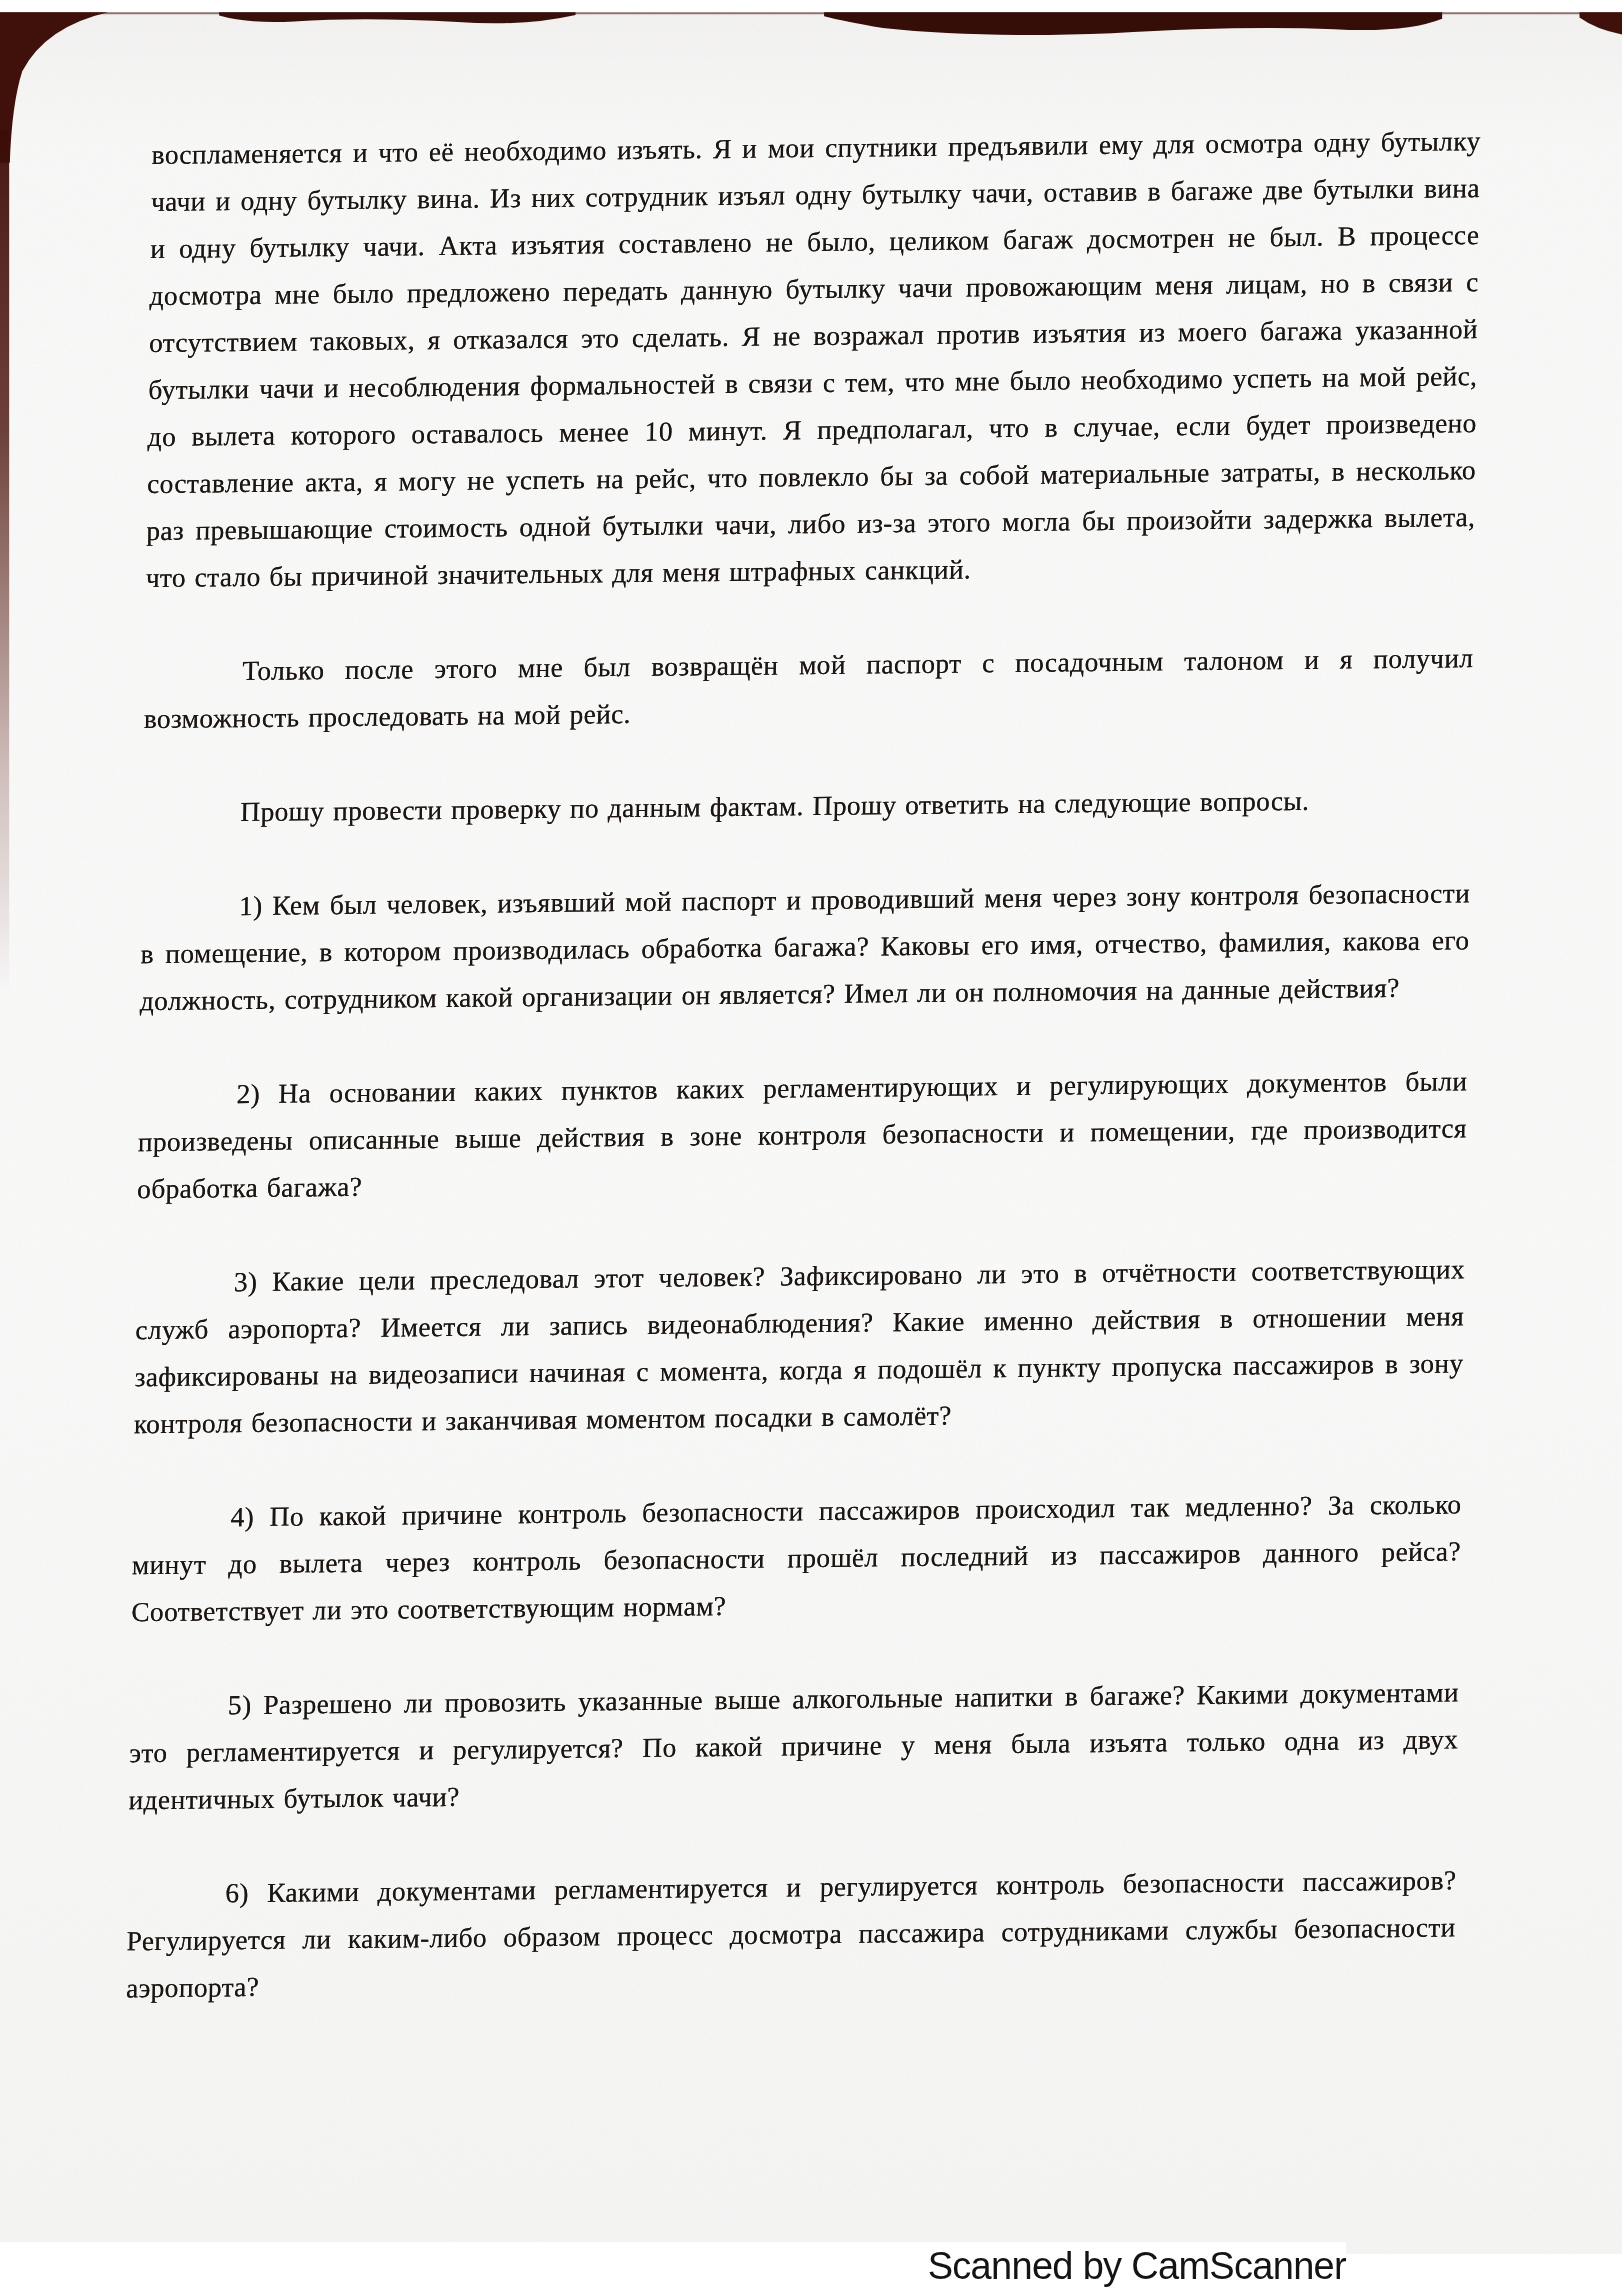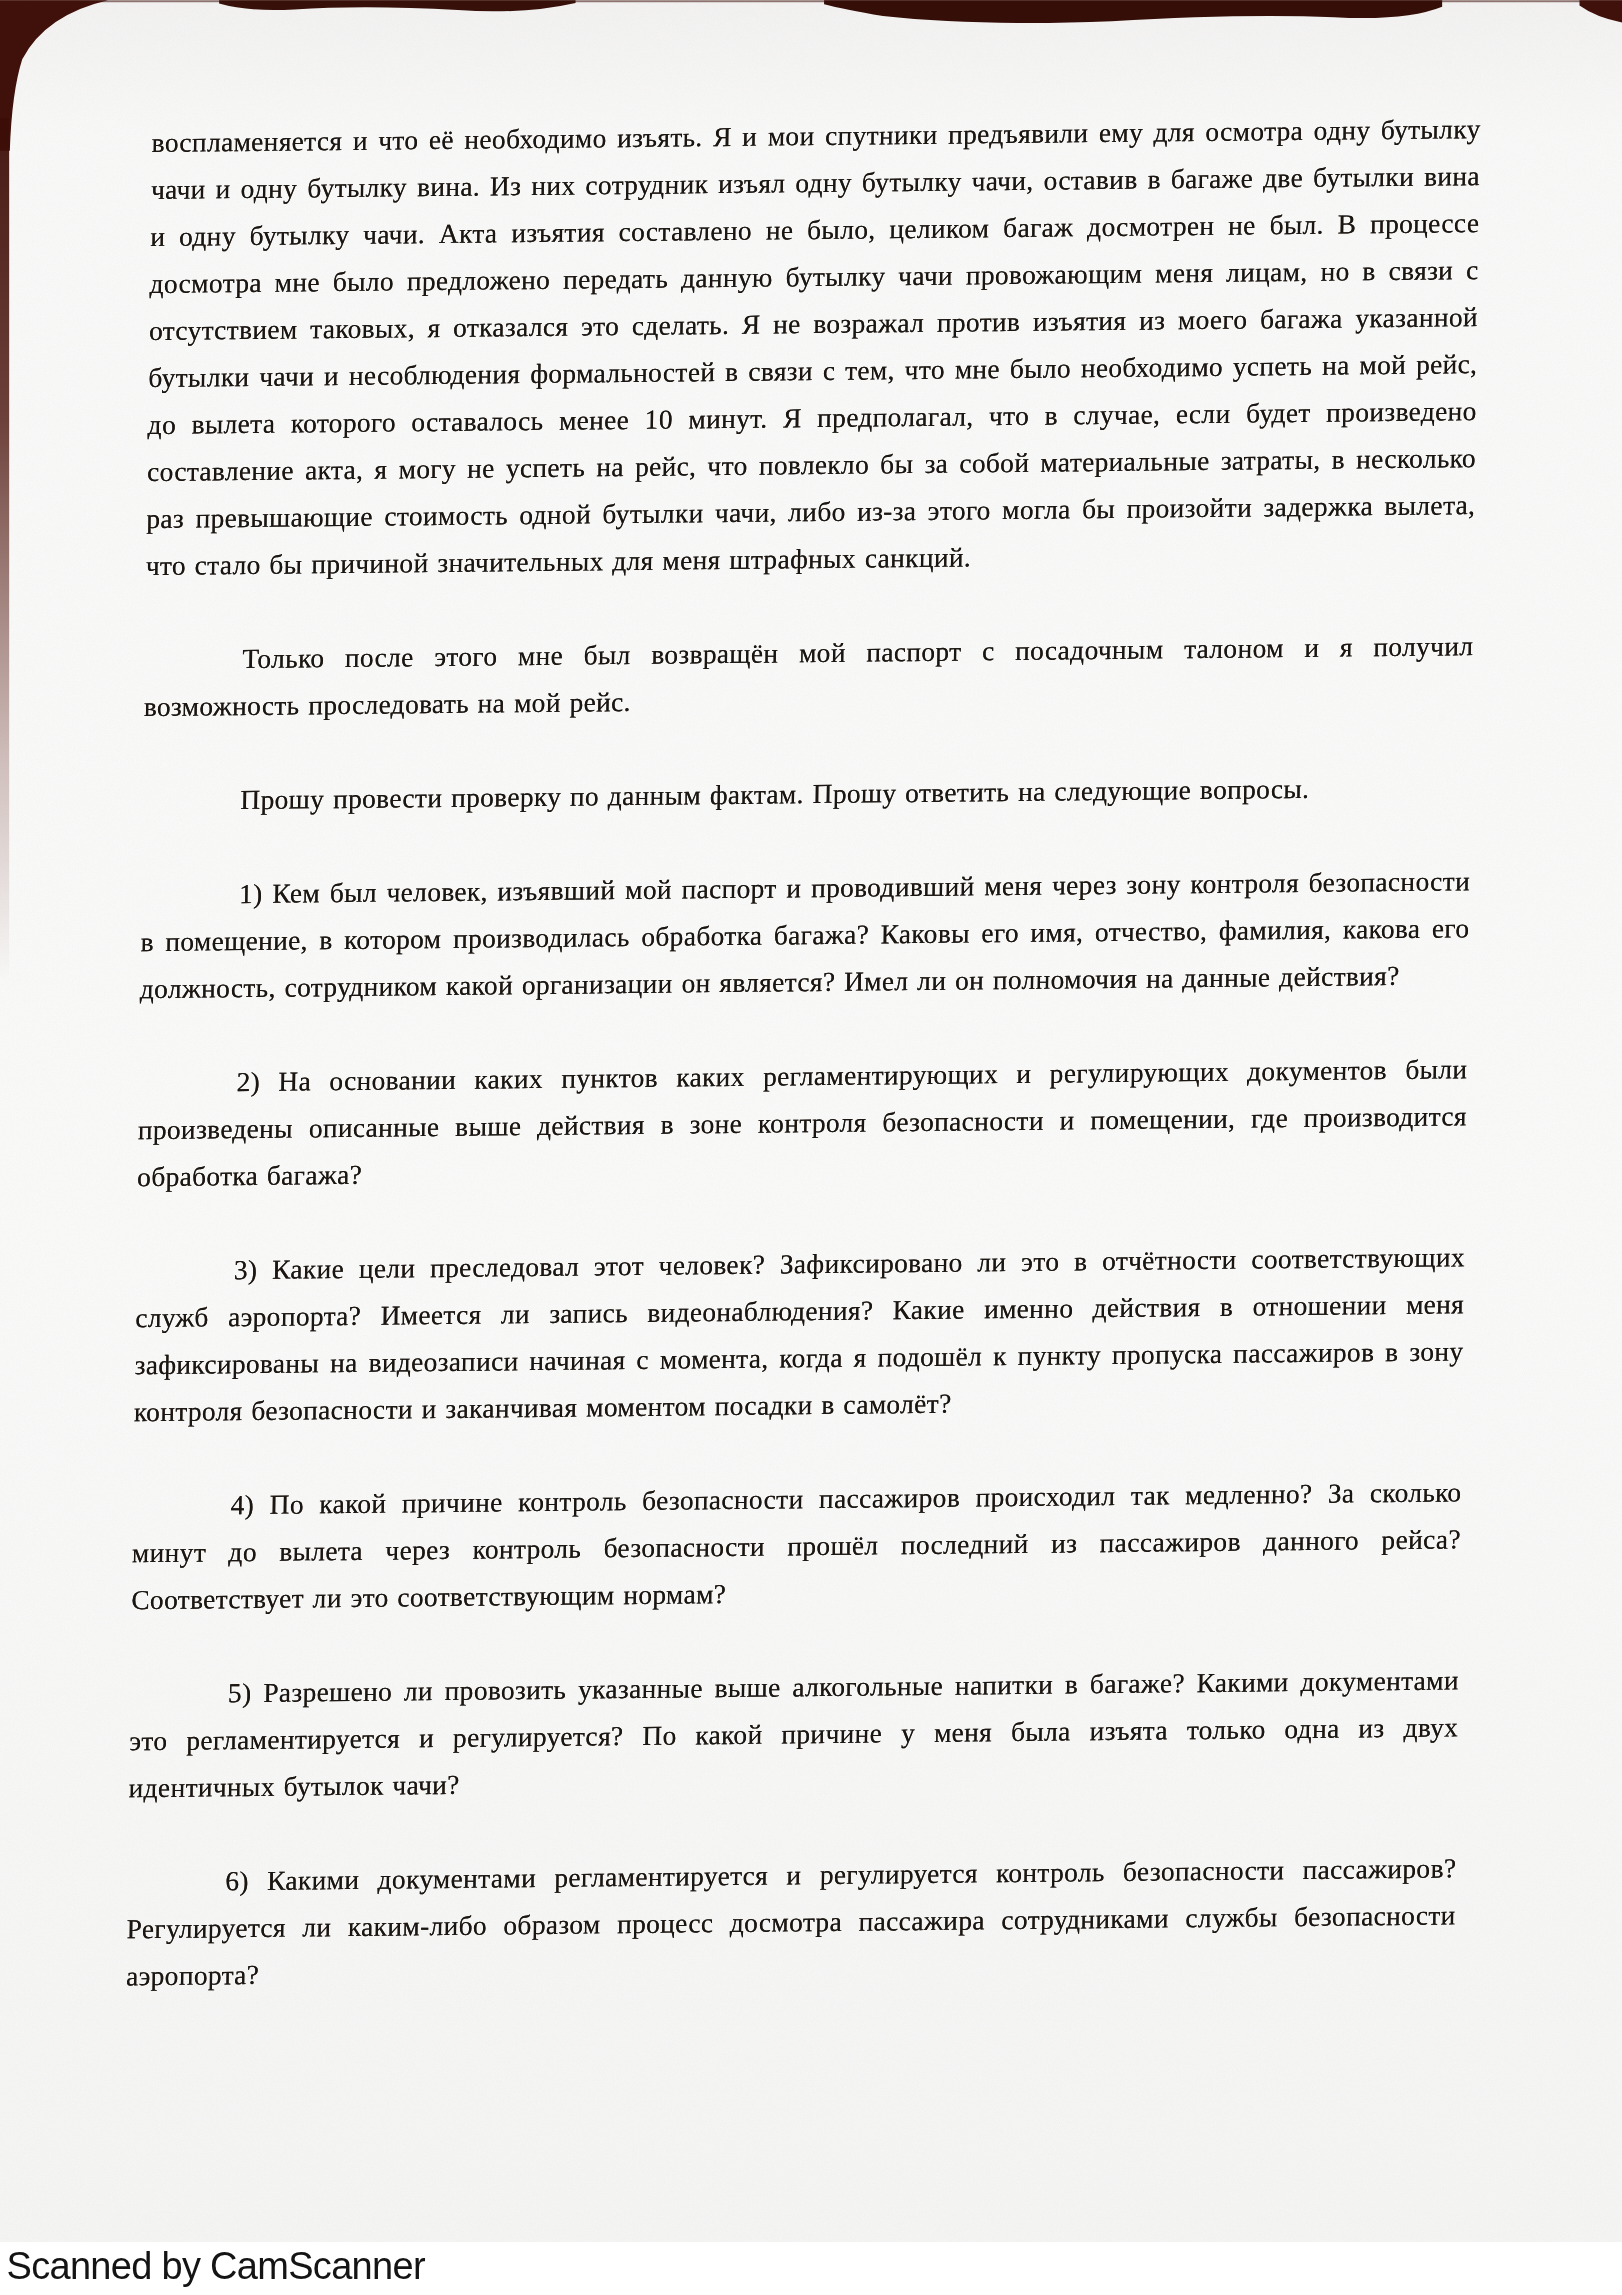--- a/index.html
+++ b/index.html
@@ -9,21 +9,21 @@
   }
   body {
     width: 1622px;
     height: 2295px;
     position: relative;
     overflow: hidden;
     font-family: "Liberation Serif", serif;
   }
   .page {
     position: absolute;
-    left: 0; top: 0;
+    left: 0; top: 12px;
     width: 1622px;
     height: 2242px;
     background: linear-gradient(180deg, #f4f3f2 0%, #fafaf9 6%, #fbfbfa 55%, #f6f6f5 100%);
   }
   svg.noise, svg.edges {
     position: absolute;
     left: 0; top: 0;
     pointer-events: none;
   }
   svg.noise { width: 1622px; height: 2242px; opacity: .55; }
@@ -45,20 +45,21 @@
   }
   .text p { margin: 0 0 47px 0; }
   .text p.indent { text-indent: 98px; }
   .footer {
     position: absolute;
     left: 0;
     top: 2242px;
     width: 1346px;
     height: 54px;
     background: #ffffff;
+    text-align: right;
   }
   .footer span {
     display: inline-block;
     margin: 1.3px 0 0 6.5px;
     font-family: "Liberation Sans", sans-serif;
     font-size: 38px;
     line-height: 47px;
     letter-spacing: -0.7px;
     color: #141414;
   }

